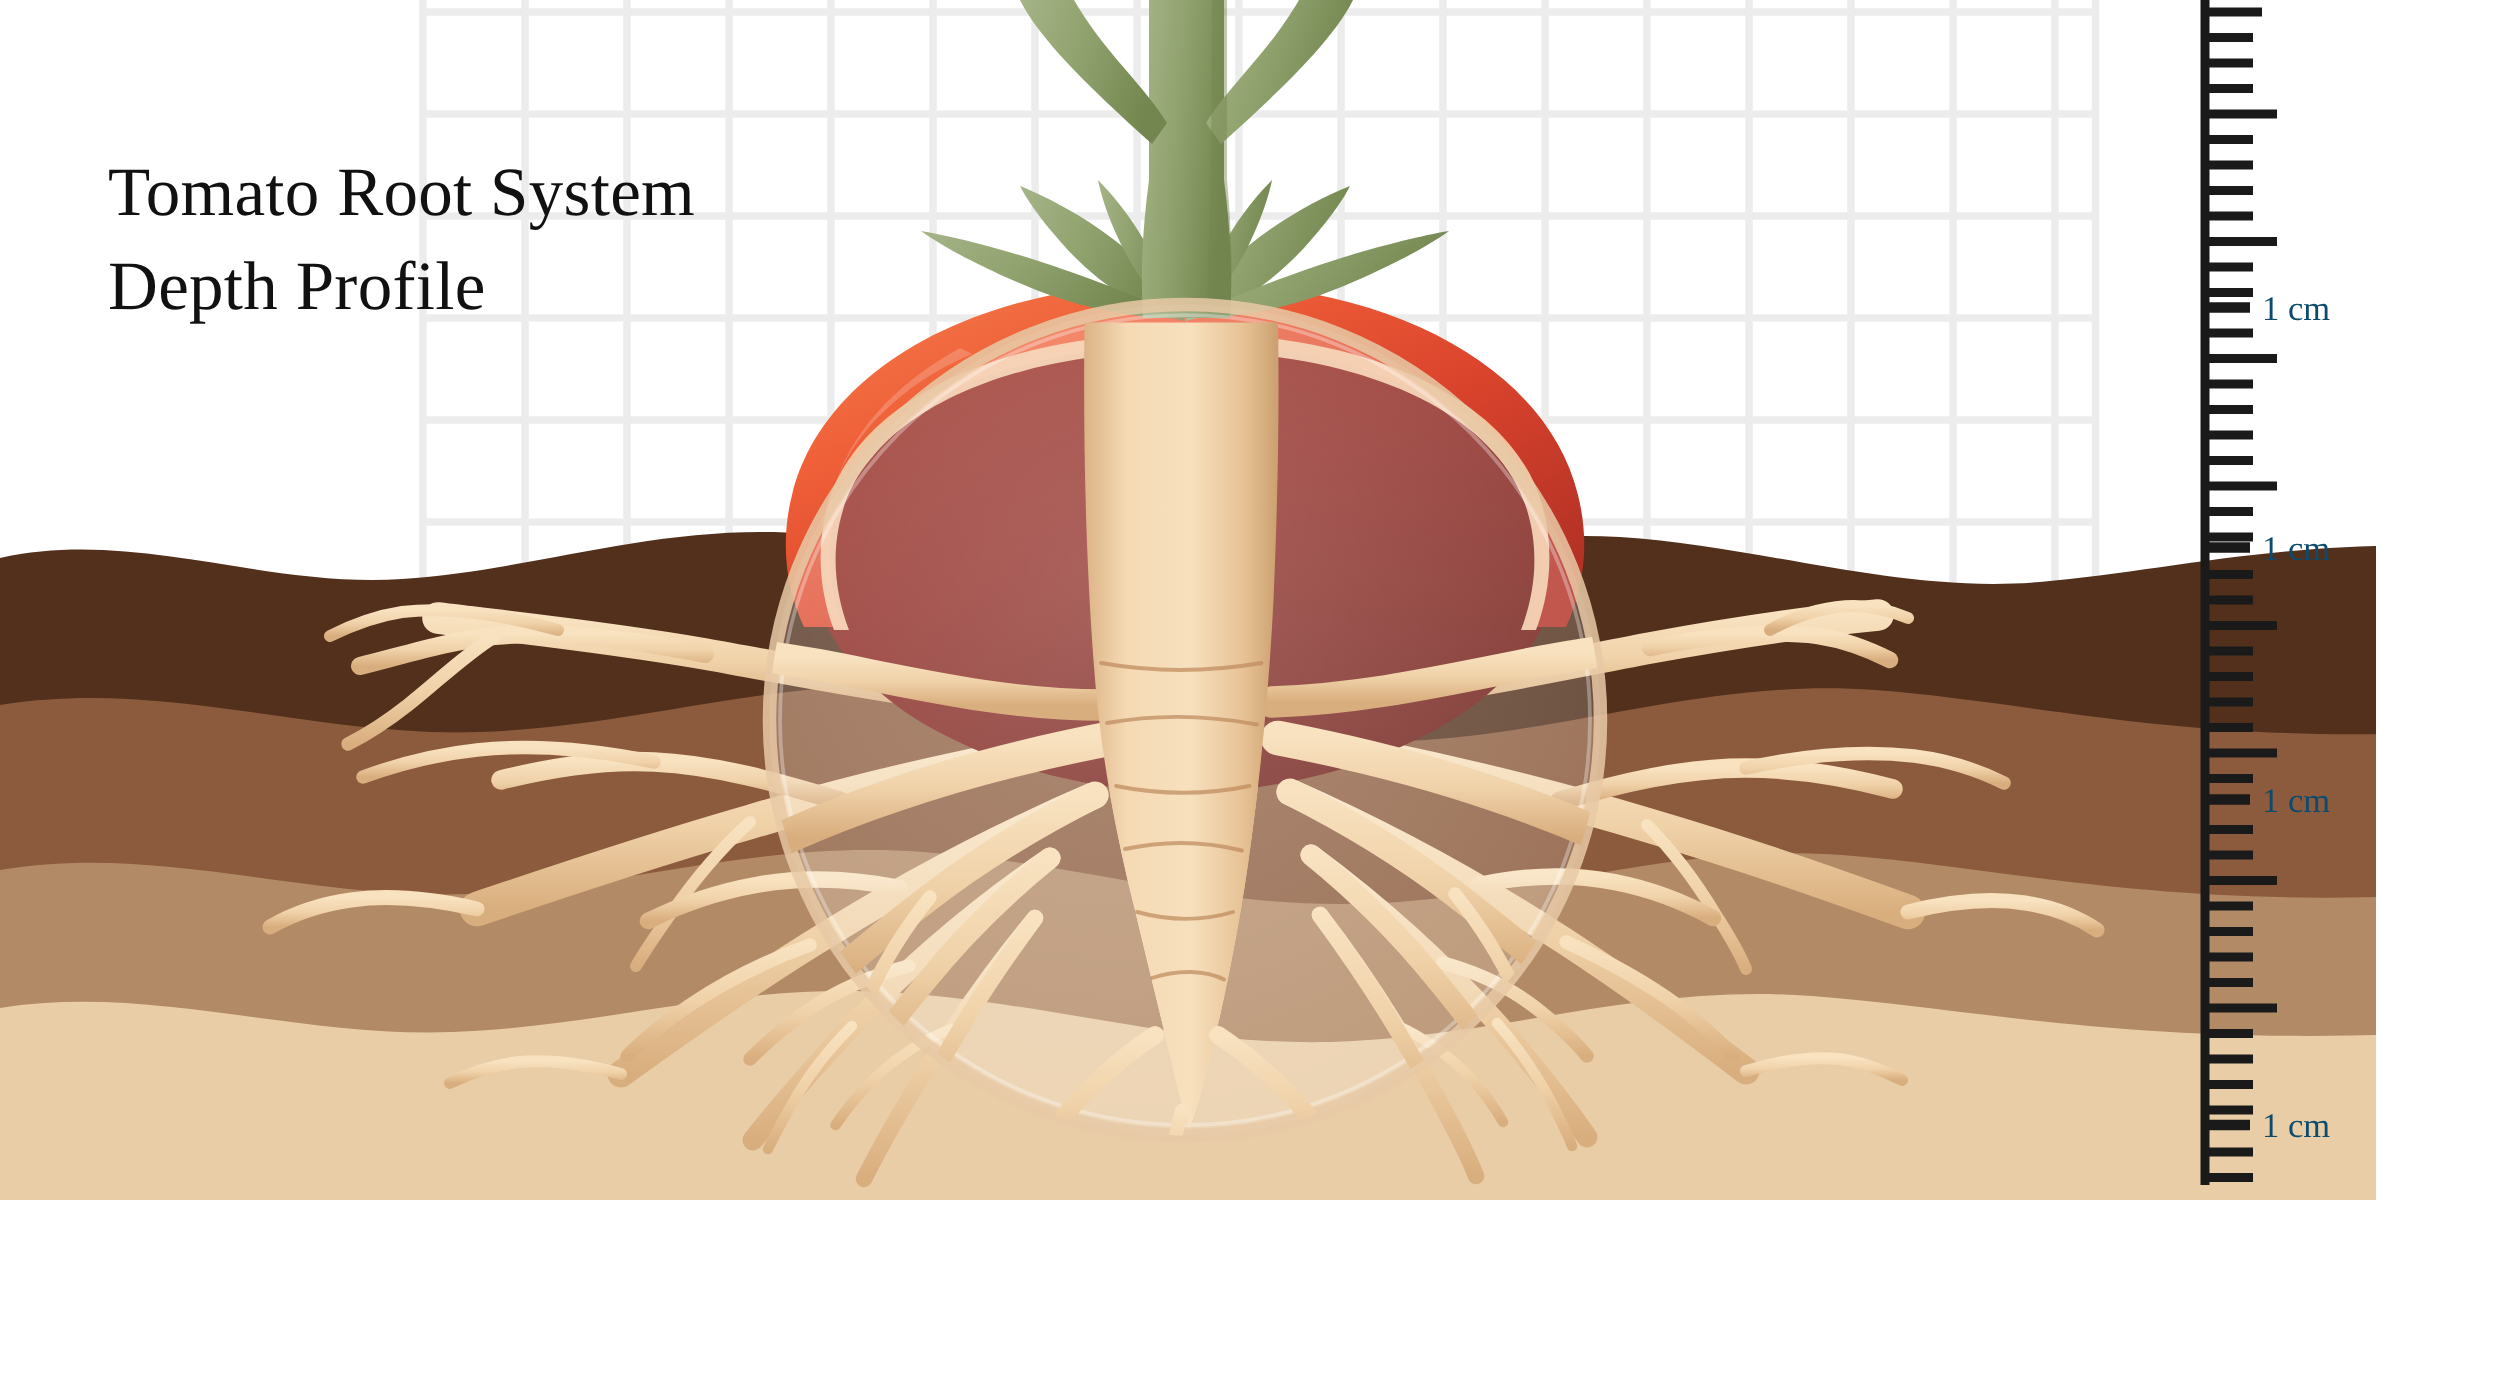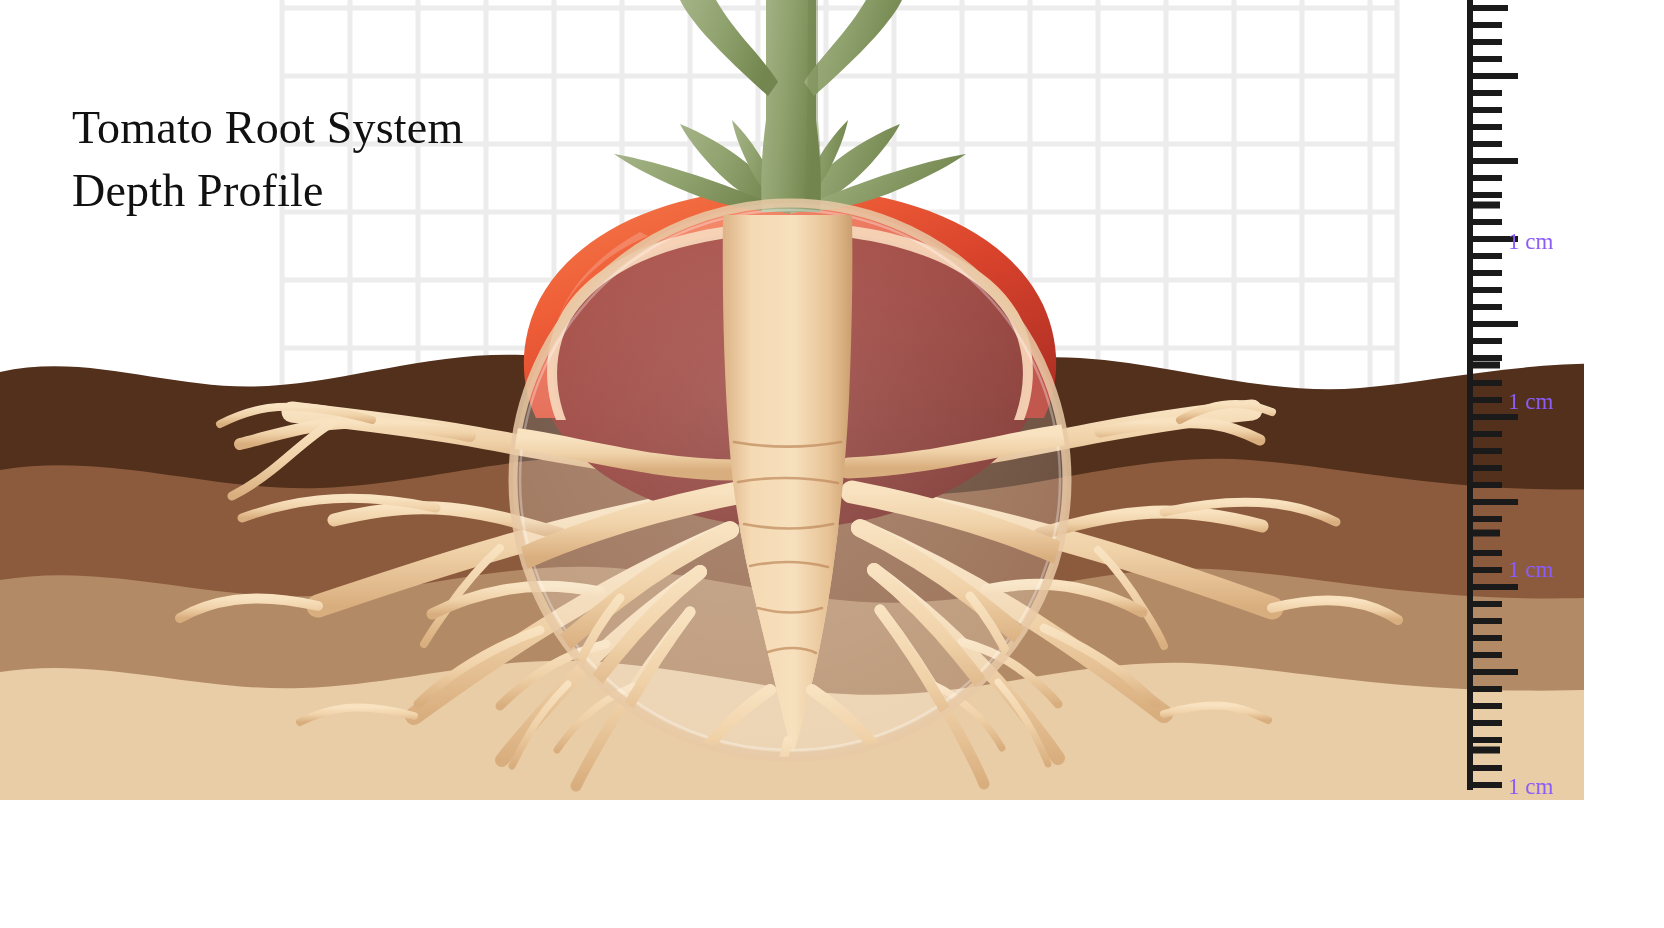--- a/index.html
+++ b/index.html
@@ -39,24 +39,23 @@
     width: 1584px;
     text-align: center;
     font-size: 42px;
     color: #111111;
     z-index: 40;
   }
   .ruler-label {
     position: absolute;
     font-family: "Liberation Serif", "DejaVu Serif", serif;
     font-size: 23px;
-    color: #8b5cf6;
+    color: #0c4a6e;
     z-index: 40;
     white-space: nowrap;
-    margin-top: 36px;
   }
 </style>
 </head>
 <body>
 
 <div id="stage">
 
   <svg class="layer" viewBox="0 0 1664 928" preserveAspectRatio="none">
     <defs>
 

